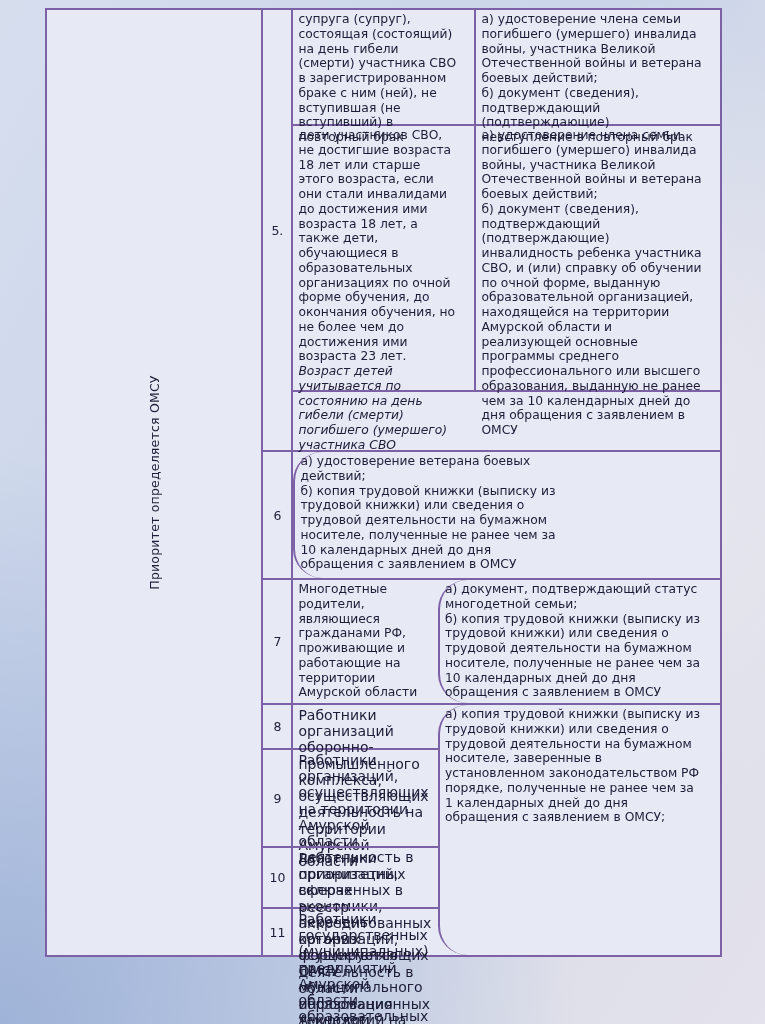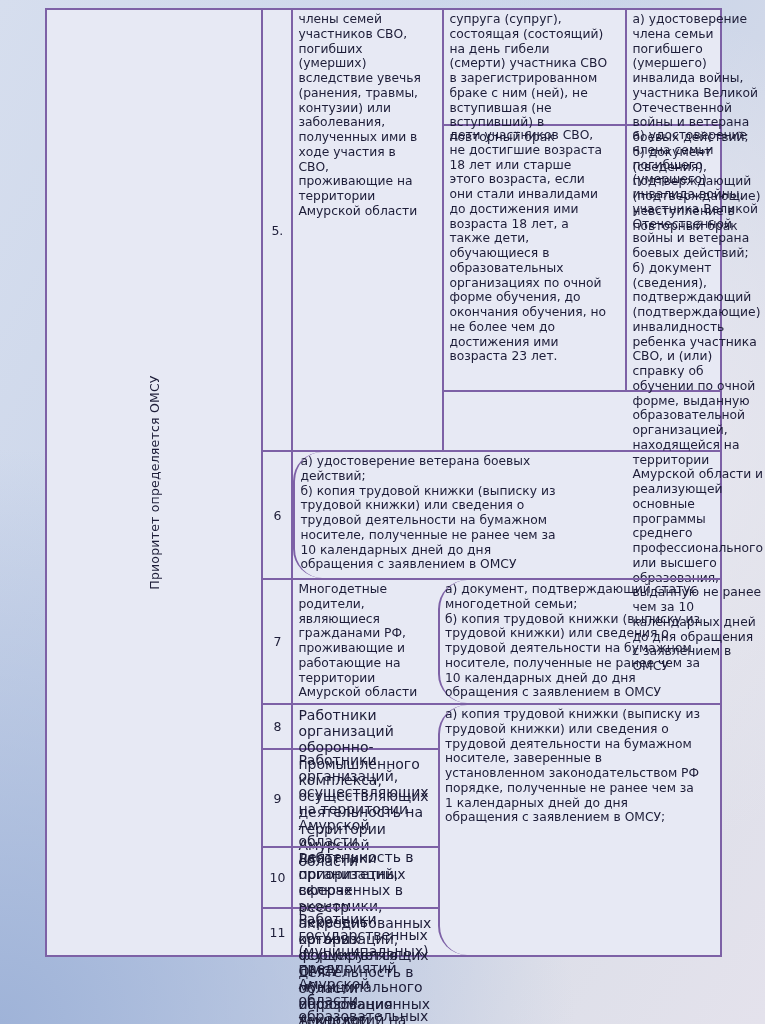--- a/index.html
+++ b/index.html
@@ -76,41 +76,39 @@
 <div class="doc-table">
 
   <div class="vcol">
     <div class="vtext">Приоритет определяется ОМСУ</div>
   </div>
 
   <div class="main">
 
     <div class="row row5 bb">
       <div class="num">5.</div>
-      <div class="cell cat5">
-        <div class="stack">члены семей участников СВО, погибших (умерших) вследствие увечья (ранения, травмы, контузии) или заболевания, полученных ими в ходе участия в СВО, проживающие на территории Амурской области</div>
-      </div>
       <div class="subcol">
 
         <div class="subrow sub0 bb">
           <div class="cell who">
             <div class="stack">супруга (супруг), состоящая (состоящий) на день гибели (смерти) участника СВО в зарегистрированном браке с ним (ней), не вступившая (не вступивший) в повторный брак</div>
           </div>
           <div class="cell docs">
             <div class="stack">
               <div>а) удостоверение члена семьи погибшего (умершего) инвалида войны, участника Великой Отечественной войны и ветерана боевых действий;</div>
               <div>б) документ (сведения), подтверждающий (подтверждающие) невступление в повторный брак</div>
             </div>
           </div>
         </div>
 
         <div class="subrow sub1 bb">
           <div class="cell who">
             <div class="stack">
               <div>дети участников СВО, не достигшие возраста 18 лет или старше этого возраста, если они стали инвалидами до достижения ими возраста 18 лет, а также дети, обучающиеся в образовательных организациях по очной форме обучения, до окончания обучения, но не более чем до достижения ими возраста 23 лет.</div>
+              <div class="note">Возраст детей учитывается по состоянию на день гибели (смерти) погибшего (умершего) участника СВО</div>
             </div>
           </div>
           <div class="cell docs">
             <div class="stack">
               <div>а) удостоверение члена семьи погибшего (умершего) инвалида войны, участника Великой Отечественной войны и ветерана боевых действий;</div>
               <div>б) документ (сведения), подтверждающий (подтверждающие) инвалидность ребенка участника СВО, и (или) справку об обучении по очной форме, выданную образовательной организацией, находящейся на территории Амурской области и реализующей основные программы среднего профессионального или высшего образования, выданную не ранее чем за 10 календарных дней до дня обращения с заявлением в ОМСУ</div>
             </div>
           </div>
         </div>
 

